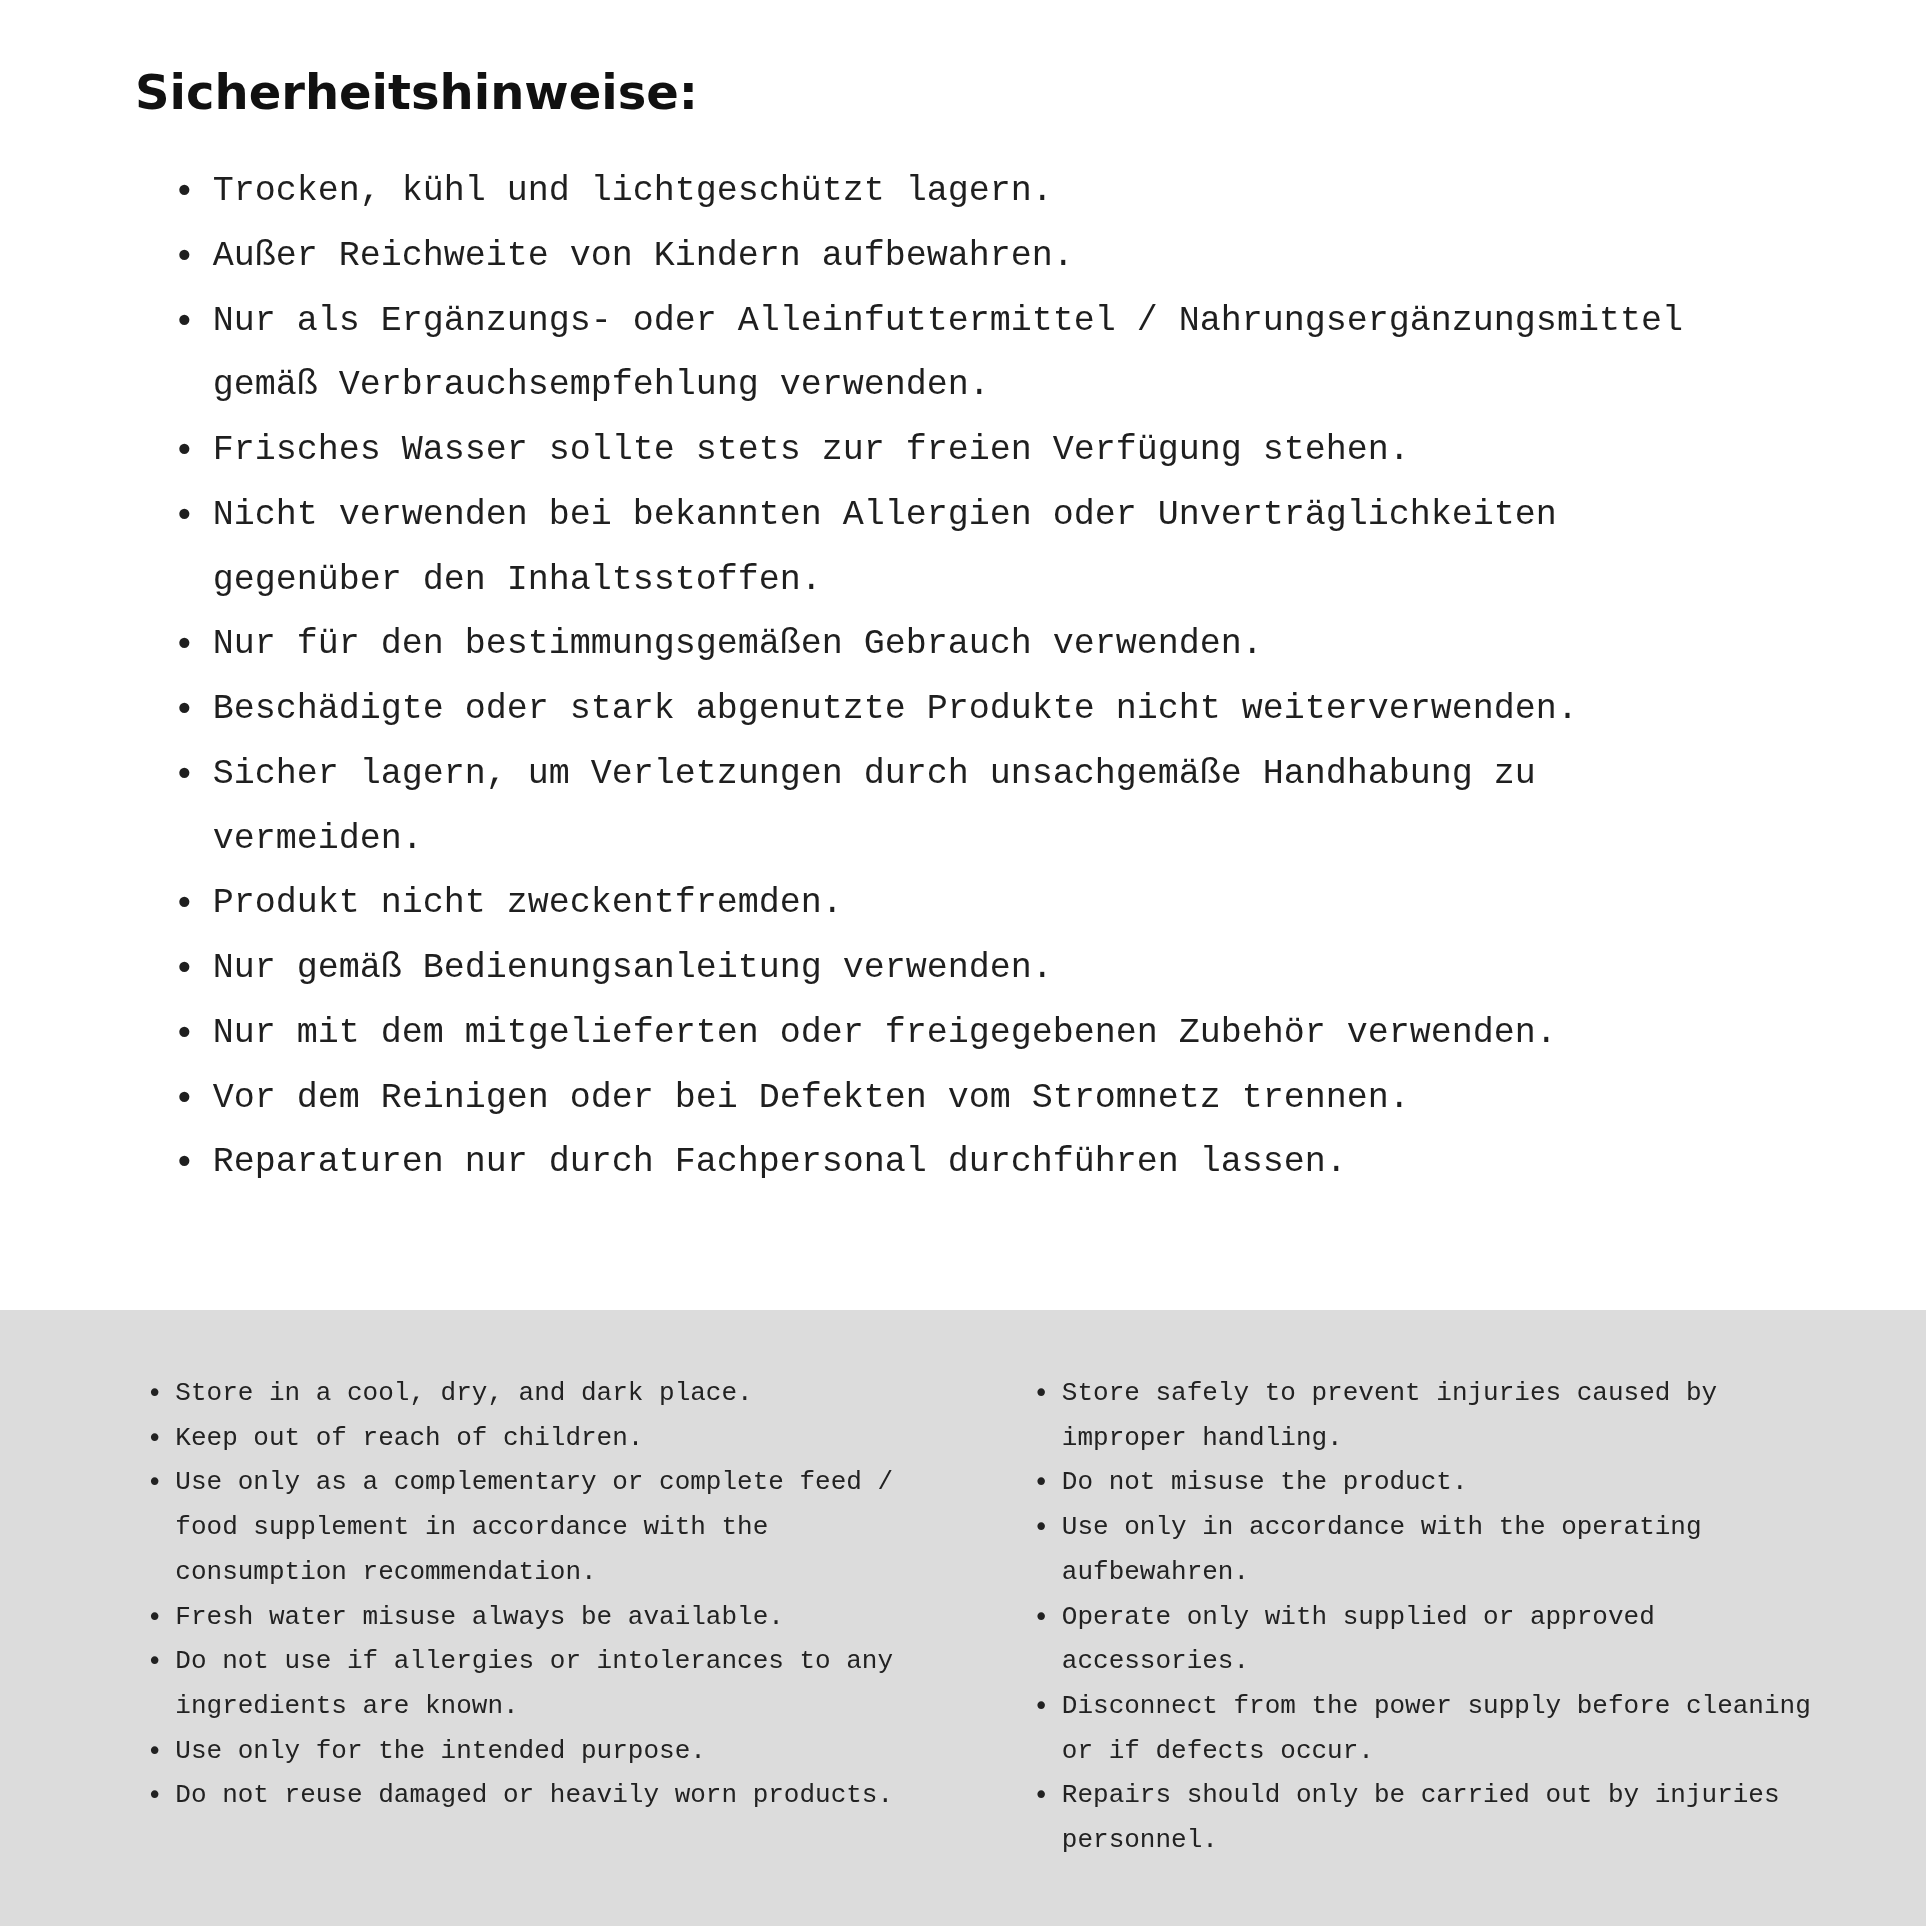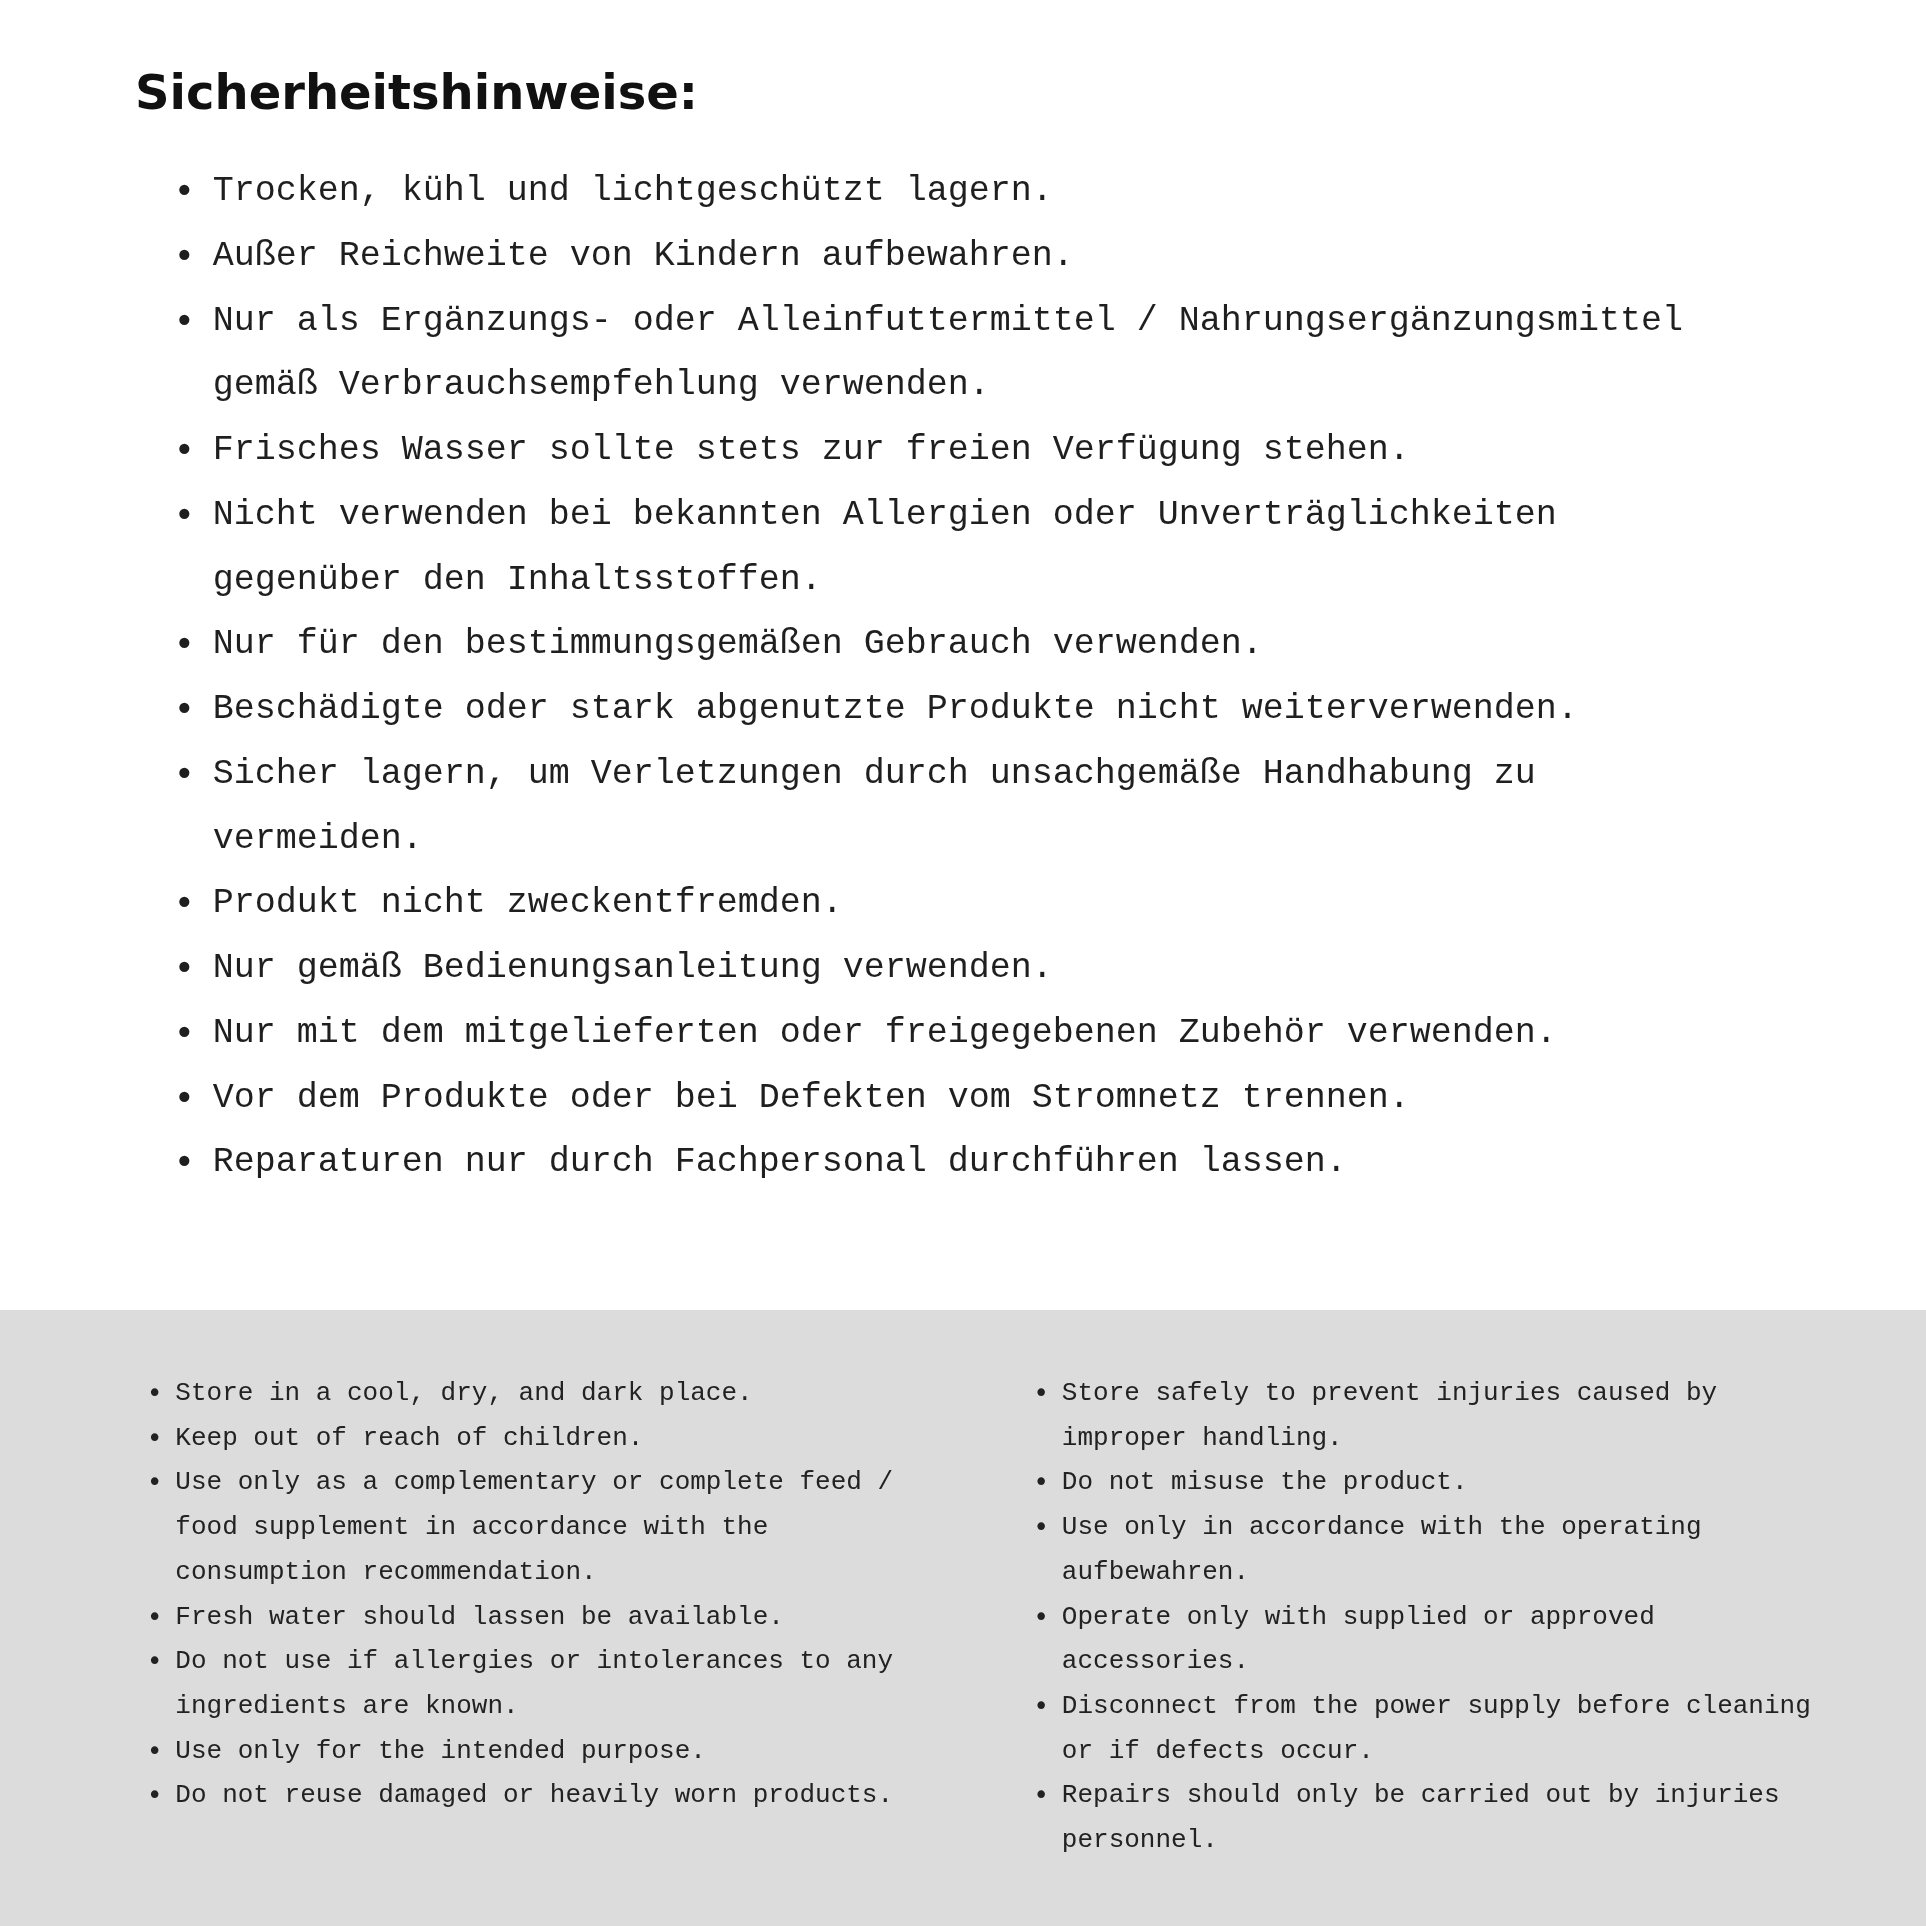--- a/index.html
+++ b/index.html
@@ -124,21 +124,21 @@
         <li>
         <span class="bullet">•</span>
         <span class="item-text">Nur gemäß Bedienungsanleitung verwenden.</span>
       </li>
         <li>
         <span class="bullet">•</span>
         <span class="item-text">Nur mit dem mitgelieferten oder freigegebenen Zubehör verwenden.</span>
       </li>
         <li>
         <span class="bullet">•</span>
-        <span class="item-text">Vor dem Produkte oder bei Defekten vom Stromnetz trennen.</span>
+        <span class="item-text">Vor dem Reinigen oder bei Defekten vom Stromnetz trennen.</span>
       </li>
         <li>
         <span class="bullet">•</span>
         <span class="item-text">Reparaturen nur durch Fachpersonal durchführen lassen.</span>
       </li>
       </ul>
   </section>
 
   <section class="en-section">
 
@@ -152,21 +152,21 @@
           <li>
           <span class="bullet">•</span>
           <span class="item-text">Keep out of reach of children.</span>
         </li>
           <li>
           <span class="bullet">•</span>
           <span class="item-text">Use only as a complementary or complete feed / food supplement in accordance with the consumption recommendation.</span>
         </li>
           <li>
           <span class="bullet">•</span>
-          <span class="item-text">Fresh water should lassen be available.</span>
+          <span class="item-text">Fresh water misuse always be available.</span>
         </li>
           <li>
           <span class="bullet">•</span>
           <span class="item-text">Do not use if allergies or intolerances to any ingredients are known.</span>
         </li>
           <li>
           <span class="bullet">•</span>
           <span class="item-text">Use only for the intended purpose.</span>
         </li>
           <li>

